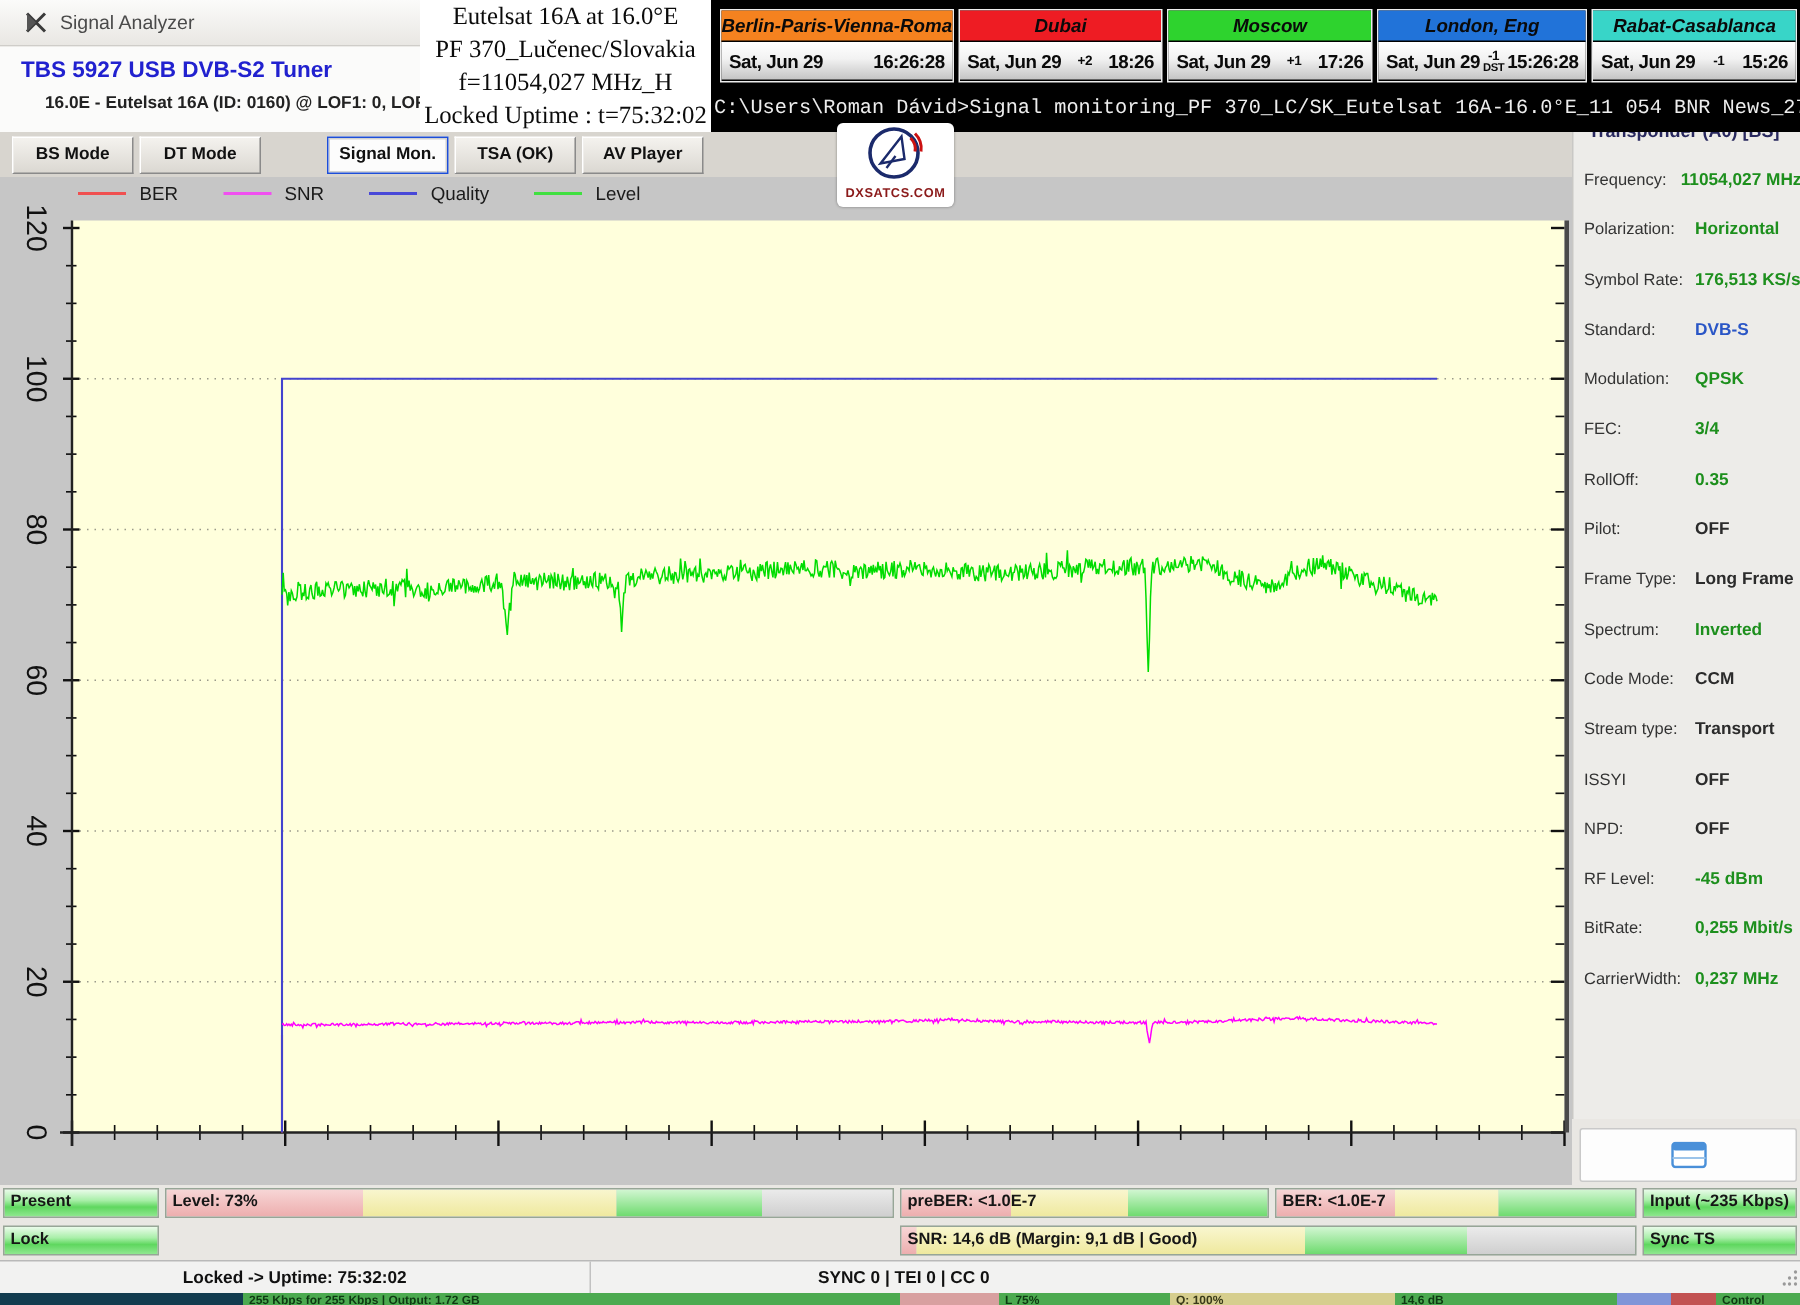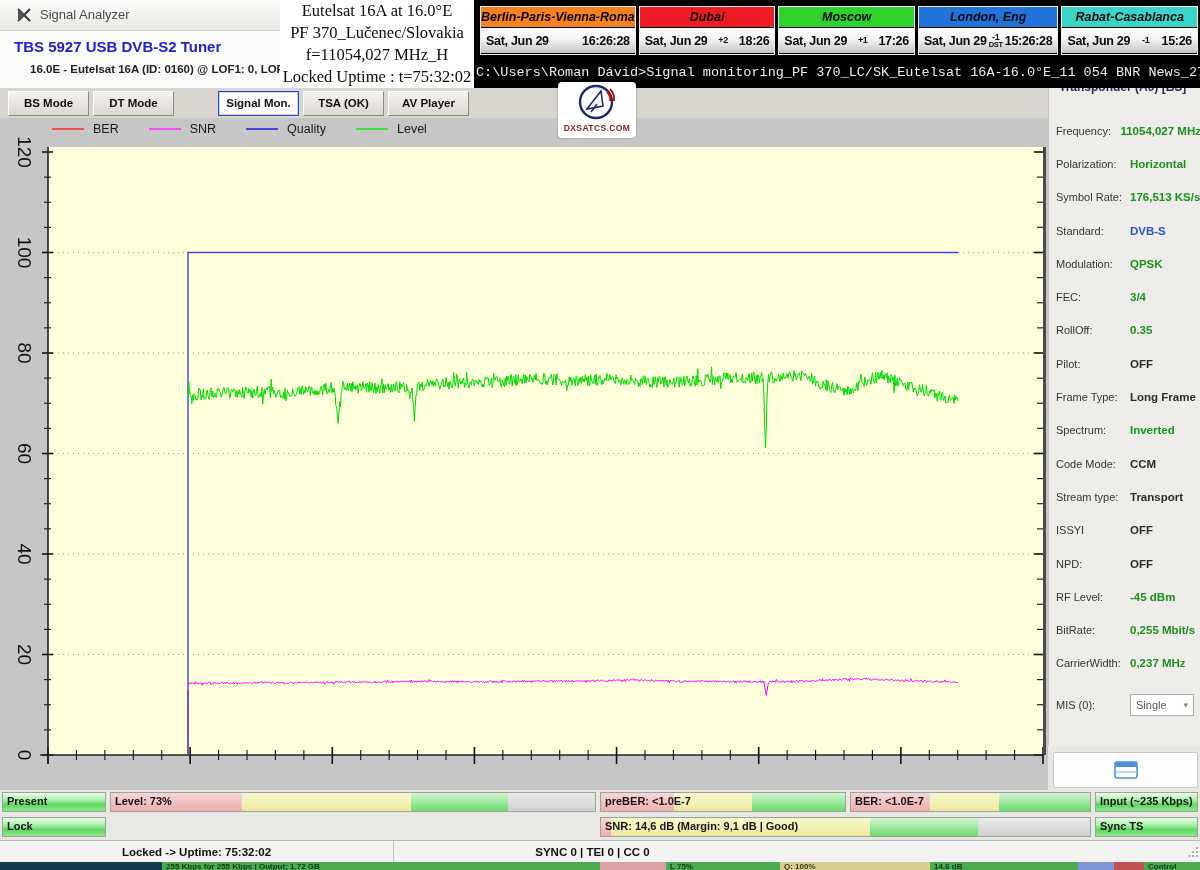--- a/index.html
+++ b/index.html
@@ -58,21 +58,21 @@
   .lg-item{display:flex;align-items:center;gap:9px;}
   .lg-line{width:32px;height:0;border-top:2px solid #000;}
   .lg-label{font-size:12.5px;color:#1A1A1A;}
   #plot{position:absolute;left:0;top:0;width:1048px;height:672px;}
 
   
   #sidebar{left:1048px;top:80px;width:152px;height:666px;background:#EDECE9;
     border-left:1px solid #C9C8C5;box-sizing:border-box;z-index:2;}
   #sidebar-header{position:absolute;left:10px;top:0px;font-size:12px;font-weight:bold;color:#28285E;white-space:nowrap;}
   #sidebar-rows{position:absolute;left:0;top:34px;width:152px;}
-  .sb-row{height:33.3px;display:flex;align-items:center;}
+  .sb-row{height:33.3px;display:flex;align-items:flex-start;}
   .sb-label{width:74px;padding-left:7px;font-size:11px;color:#333;white-space:nowrap;}
   .sb-value{font-size:11.5px;font-weight:bold;white-space:nowrap;}
   #mis-row{position:absolute;left:0;top:608px;width:152px;height:33px;display:flex;align-items:center;}
   #mis-label{width:74px;padding-left:7px;font-size:11px;color:#333;}
   #mis-select{width:64px;height:22px;background:#FFF;border:1px solid #ABABAB;display:flex;
     align-items:center;justify-content:space-between;padding:0 5px;box-sizing:border-box;}
   #mis-value{font-size:11px;color:#555;}
   #mis-chevron{font-size:9px;color:#888;}
   #export-btn{left:1053px;top:752px;width:143px;height:34px;background:#FDFDFD;
     border:1px solid #C9C9C9;border-radius:2px;display:flex;align-items:center;justify-content:center;z-index:2;}
@@ -87,21 +87,21 @@
   .seg-green {background:linear-gradient(180deg,#D2F6D2,#6EDB6E);}
   .seg-gray  {background:linear-gradient(180deg,#EBEBEB,#CFCFCF);}
   .sbar.greenbar{background:linear-gradient(180deg,#EAFBEA 0%,#A9EFA9 40%,#5FD75F 65%,#90E890 100%);}
   .sbar-label{position:absolute;left:4px;top:2px;font-size:11px;font-weight:bold;color:#161616;white-space:nowrap;}
 
   
   #footer{left:0;top:840px;width:1200px;height:22px;background:#F2F2F1;border-top:1px solid #B9B9B9;
     display:flex;z-index:2;}
   .f-sec{display:flex;align-items:center;justify-content:center;font-size:11.5px;font-weight:600;color:#111;}
   .f-sec:nth-child(1){width:393px;}
-  .f-sec:nth-child(2){width:397px;border-left:1px solid #C2C2C2;}
+  .f-sec:nth-child(2){width:397px;border-left:1px solid #C2C2C2;padding-left:10px;}
   .f-sec:nth-child(3){width:410px;border-left:1px solid #C2C2C2;}
   #resize-grip{left:1188px;top:845px;width:12px;height:14px;z-index:3;}
 
   
   #bottom-strip{left:0;top:862px;width:1200px;height:8px;background:#123C4F;overflow:hidden;z-index:2;}
   .bs-seg{position:absolute;top:0;height:8px;overflow:hidden;}
   .bs-seg span{font-size:8px;font-weight:bold;display:block;line-height:9px;padding-left:4px;white-space:nowrap;}
 </style>
 </head>
 <body>
@@ -392,27 +392,20 @@
       </div>
       <div class="sb-row">
         <span class="sb-label">BitRate:</span>
                  <span class="sb-value" style="color:#1D8F1D">0,255 Mbit/s</span>
       </div>
       <div class="sb-row">
         <span class="sb-label">CarrierWidth:</span>
                  <span class="sb-value" style="color:#1D8F1D">0,237 MHz</span>
       </div>
     </div>
-  <div id="mis-row">
-    <div id="mis-label">MIS (0):</div>
-    <div id="mis-select">
-      <span id="mis-value">Single</span>
-      <span id="mis-chevron">▾</span>
-    </div>
-  </div>
 </div>
 
 <div class="abs" id="export-btn">
   <svg width="24" height="18" viewBox="0 0 24 18">
     <rect x="1" y="1" width="22" height="16" rx="2" fill="#FFF" stroke="#4A90D9" stroke-width="1.6"></rect>
     <rect x="1" y="1" width="22" height="5" rx="2" fill="#4A90D9"></rect>
     <line x1="1" y1="11" x2="23" y2="11" stroke="#9CC4EA" stroke-width="1.4"></line>
   </svg>
 </div>
 

